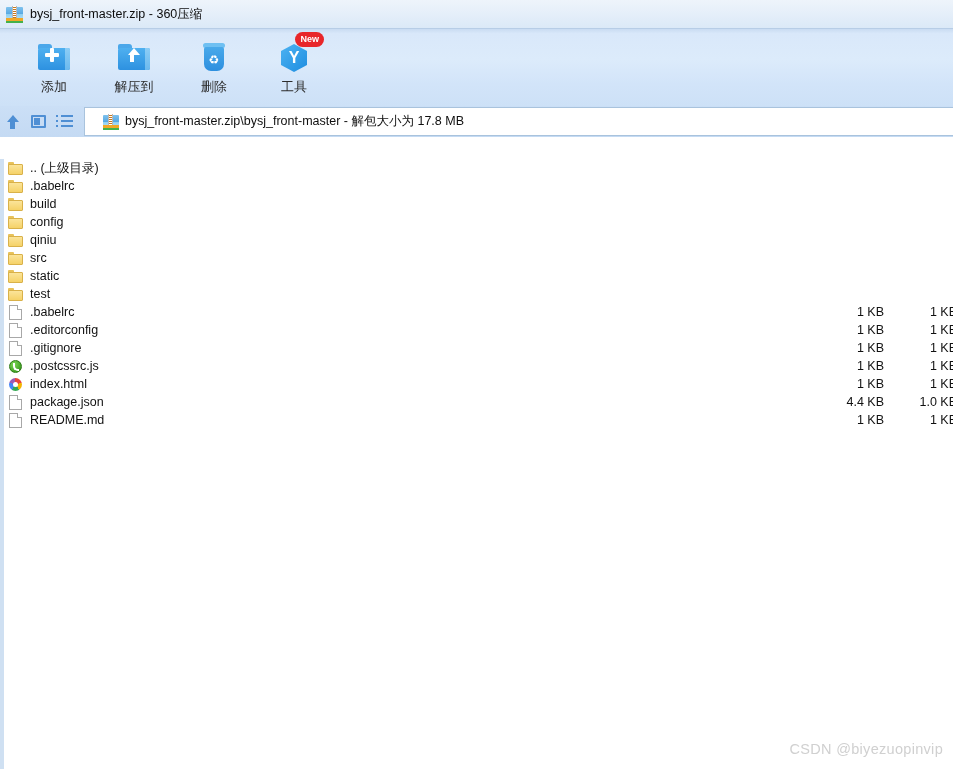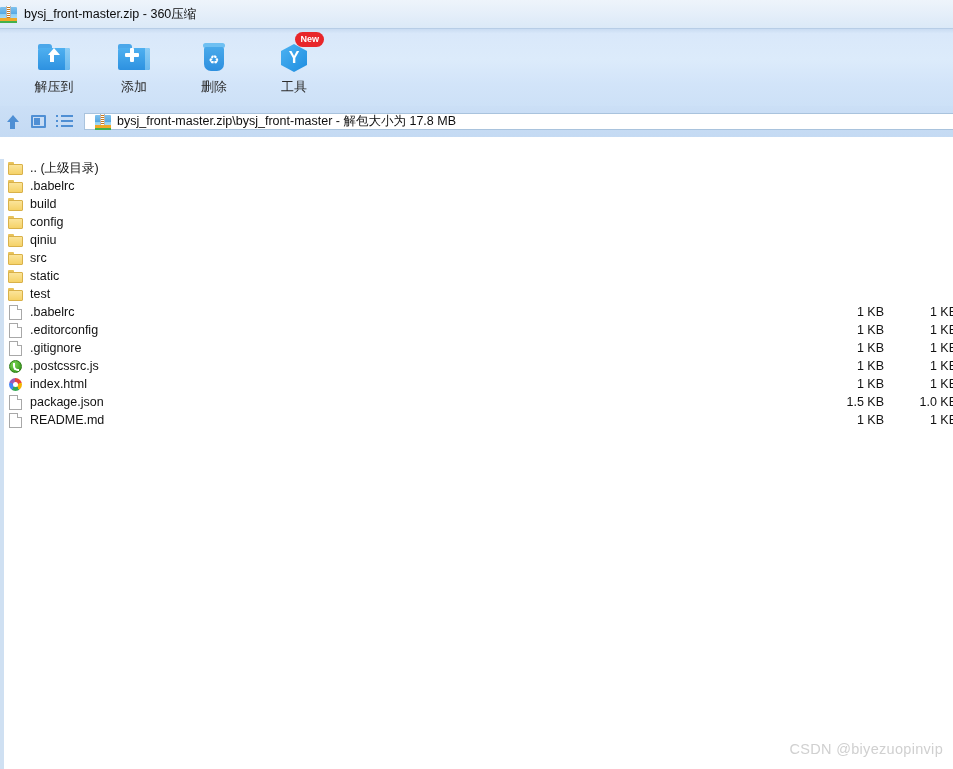--- a/index.html
+++ b/index.html
@@ -23,20 +23,21 @@
   }
 
   
   .titlebar {
     position: absolute;
     left: 0; top: 0;
     width: 953px; height: 28px;
     background: linear-gradient(to bottom, #eef4fb 0%, #e4eef9 55%, #dbe9f7 100%);
     display: flex;
     align-items: center;
+    padding-left: 6px;
     box-sizing: border-box;
   }
   .titlebar-icon {
     width: 17px; height: 17px;
     position: relative;
     flex: 0 0 auto;
     margin-right: 7px;
   }
   .tb-ico-body {
     position: absolute; left: 0; top: 1px;
@@ -323,28 +324,28 @@
     content: '';
     position: absolute;
     left: -5px; top: 0;
     width: 2px; height: 2px;
     background: #4f8fd4;
   }
   .ab-path {
     flex: 1 1 auto;
     margin-left: 6px;
     margin-right: 0;
-    height: 17px;
+    height: 29px;
     background: #ffffff;
     border: 1px solid #a9c3dd;
     border-right: none;
     box-sizing: border-box;
     display: flex;
     align-items: center;
-    padding-left: 10px;
+    padding-left: 18px;
   }
   .ab-path-icon {
     width: 16px; height: 16px;
     position: relative;
     flex: 0 0 auto;
     margin-right: 6px;
   }
   .ab-path-text {
     font-size: 12.5px;
     color: #0f0f0f;
@@ -525,37 +526,37 @@
   <div class="toolbar">
     <div class="tb-buttons">
 
       <div class="tb-btn">
         <div class="tb-glyph">
           <div class="folder">
             <div class="tab"></div>
             <div class="body"></div>
             <div class="side"></div>
           </div>
-          <div class="up-arrow-w"></div>
-          <div class="up-stem-w"></div>
+          <div class="plus-h"></div>
+          <div class="plus-v"></div>
         </div>
-        <div class="tb-label">解压到</div>
+        <div class="tb-label">添加</div>
       </div>
 
       <div class="tb-btn">
         <div class="tb-glyph">
           <div class="folder">
             <div class="tab"></div>
             <div class="body"></div>
             <div class="side"></div>
           </div>
-          <div class="plus-h"></div>
-          <div class="plus-v"></div>
+          <div class="up-arrow-w"></div>
+          <div class="up-stem-w"></div>
         </div>
-        <div class="tb-label">添加</div>
+        <div class="tb-label">解压到</div>
       </div>
 
 
       <div class="tb-btn">
         <div class="tb-glyph">
           <div class="trash">
             <div class="lid"></div>
             <div class="can"></div>
             <div class="rec">♻</div>
           </div>
@@ -733,21 +734,21 @@
         </span>
         <span class="fname">index.html</span>
         <span class="sz-before">1 KB</span>
         <span class="sz-after">1 KB</span>
       </div>
       <div class="row">
         <span class="icon">
           <span class="ic-doc"></span>
         </span>
         <span class="fname">package.json</span>
-        <span class="sz-before">1.5 KB</span>
+        <span class="sz-before">4.4 KB</span>
         <span class="sz-after">1.0 KB</span>
       </div>
       <div class="row">
         <span class="icon">
           <span class="ic-doc"></span>
         </span>
         <span class="fname">README.md</span>
         <span class="sz-before">1 KB</span>
         <span class="sz-after">1 KB</span>
       </div>

